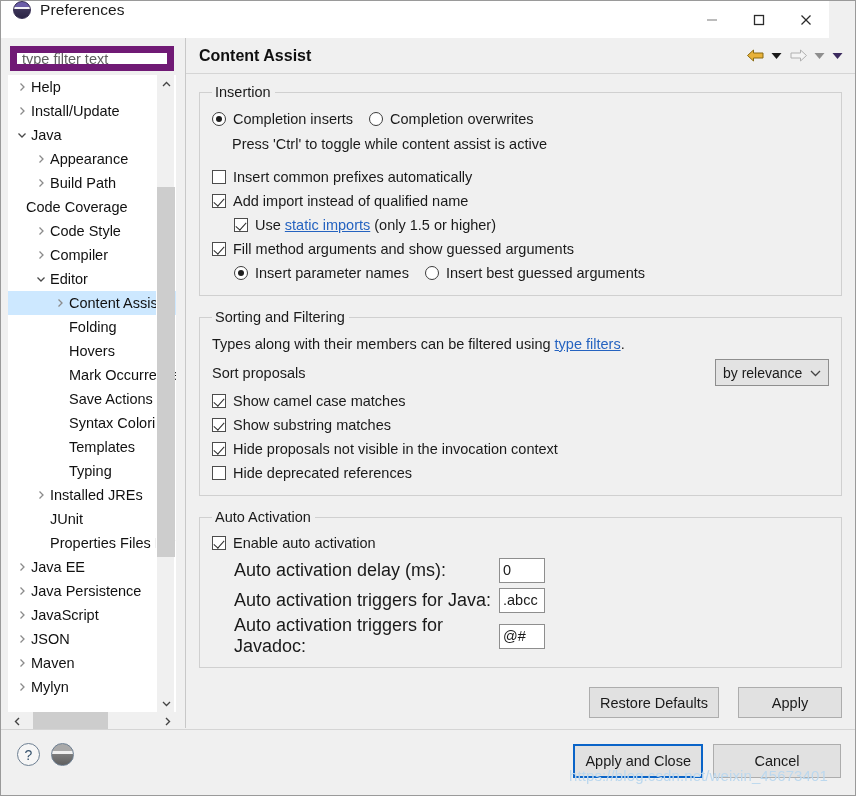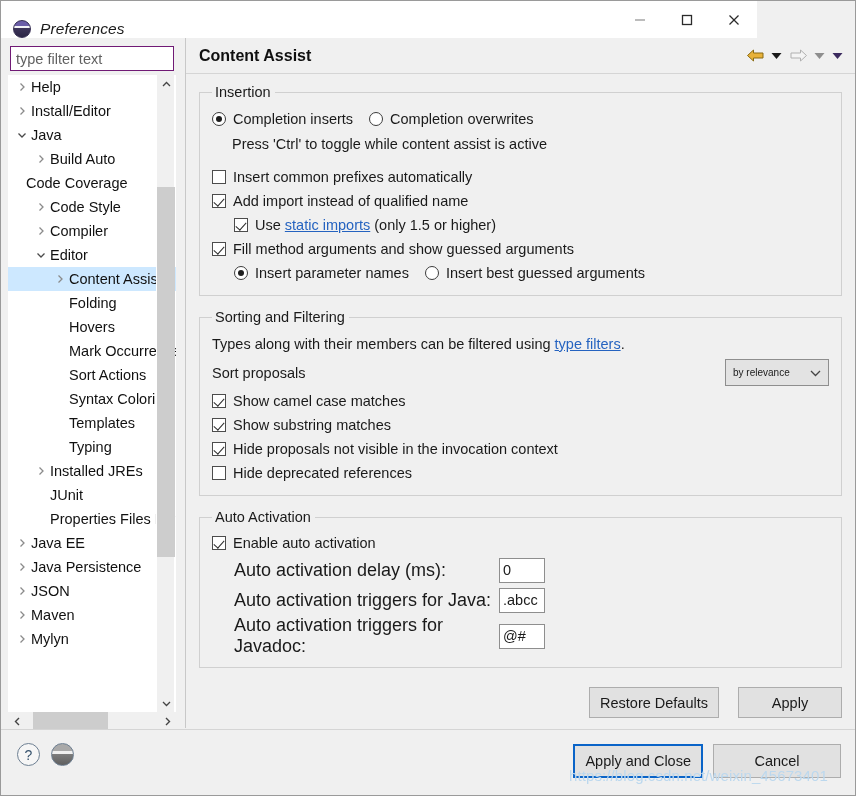--- a/index.html
+++ b/index.html
@@ -15,23 +15,23 @@
   .window {
     position: relative;
     width: 856px; height: 796px;
     background: #f0f0f0;
     border: 1px solid #9a9a9a;
   }
 
   
   .titlebar {
     position: absolute; left: 0; top: 0;
-    width: 756px; height: 37px;
+    width: 828px; height: 37px;
     background: #ffffff;
-    display: flex; align-items: flex-end; font-style: italic;
+    display: flex; align-items: flex-start;
   }
   .title-icon {
     margin-left: 12px;
     width: 18px; height: 18px;
     border-radius: 50%;
     background: linear-gradient(#6b5ea8 0%, #6b5ea8 32%, #f3f3f6 33%, #f3f3f6 44%, #3d3559 45%, #2b2545 100%);
     border: 1px solid #352d52;
     flex: 0 0 auto;
   }
   .title-text {
@@ -48,21 +48,21 @@
   }
   .win-btn svg { display: block; }
 
   
   .filter-wrap {
     position: absolute; left: 9px; top: 45px;
     width: 164px; height: 25px;
   }
   .filter-input {
     width: 100%; height: 100%;
-    border: 1px solid #701a75;
+    border: 7px solid #701a75;
     background: #ffffff;
     font-family: "Liberation Sans", sans-serif;
     font-size: 14.5px;
     color: #606060;
     padding: 0 5px;
     outline: none;
   }
   .filter-input::placeholder { color: #606060; opacity: 1; }
 
   .tree {
@@ -206,26 +206,26 @@
     width: 6px; height: 6px;
     border-radius: 50%;
     background: #1d1d1d;
   }
   .lbl { font-size: 14.5px; color: #1a1a1a; }
   .link { color: #2563c0; text-decoration: underline; }
   .gap-r { margin-right: 16px; }
 
   .sel-wrap {
     margin-left: auto;
-    width: 104px; height: 27px;
+    width: 114px; height: 27px;
     border: 1px solid #8e8e8e;
     background: #e3e3e3;
     display: flex; align-items: center;
     padding: 0 7px;
-    font-size: 10px;
+    font-size: 14px;
     color: #1a1a1a;
   }
   .sel-caret { margin-left: auto; color: #444; display:flex; }
 
   .txtin {
     width: 46px; height: 25px;
     border: 1px solid #8e8e8e;
     background: #ffffff;
     font-family: "Liberation Sans", sans-serif;
     font-size: 14.5px;
@@ -338,37 +338,45 @@
             </svg>
           </span>
           <span class="tw-label">Help</span>
         </div>
         <div class="tree-item" style="padding-left: 5px;">
           <span class="arrow">
             <svg width="10" height="10" viewBox="0 0 10 10">
               <polyline points="3.5,1.5 7,5 3.5,8.5" fill="none" stroke="#8b8b8b" stroke-width="1.3"></polyline>
             </svg>
           </span>
-          <span class="tw-label">Install/Editor</span>
+          <span class="tw-label">Install/Update</span>
         </div>
         <div class="tree-item" style="padding-left: 5px;">
           <span class="arrow">
             <svg width="10" height="10" viewBox="0 0 10 10">
               <polyline points="1.5,3.5 5,7 8.5,3.5" fill="none" stroke="#4a4a4a" stroke-width="1.3"></polyline>
             </svg>
           </span>
           <span class="tw-label">Java</span>
         </div>
         <div class="tree-item" style="padding-left: 24px;">
           <span class="arrow">
             <svg width="10" height="10" viewBox="0 0 10 10">
               <polyline points="3.5,1.5 7,5 3.5,8.5" fill="none" stroke="#8b8b8b" stroke-width="1.3"></polyline>
             </svg>
           </span>
-          <span class="tw-label">Build Auto</span>
+          <span class="tw-label">Appearance</span>
+        </div>
+        <div class="tree-item" style="padding-left: 24px;">
+          <span class="arrow">
+            <svg width="10" height="10" viewBox="0 0 10 10">
+              <polyline points="3.5,1.5 7,5 3.5,8.5" fill="none" stroke="#8b8b8b" stroke-width="1.3"></polyline>
+            </svg>
+          </span>
+          <span class="tw-label">Build Path</span>
         </div>
         <div class="tree-item" style="">
           <span class="arrow"></span>
           <span class="tw-label">Code Coverage</span>
         </div>
         <div class="tree-item" style="padding-left: 24px;">
           <span class="arrow">
             <svg width="10" height="10" viewBox="0 0 10 10">
               <polyline points="3.5,1.5 7,5 3.5,8.5" fill="none" stroke="#8b8b8b" stroke-width="1.3"></polyline>
             </svg>
@@ -406,21 +414,21 @@
         <div class="tree-item" style="padding-left: 43px;">
           <span class="arrow"></span>
           <span class="tw-label">Hovers</span>
         </div>
         <div class="tree-item" style="padding-left: 43px;">
           <span class="arrow"></span>
           <span class="tw-label">Mark Occurrences</span>
         </div>
         <div class="tree-item" style="padding-left: 43px;">
           <span class="arrow"></span>
-          <span class="tw-label">Sort Actions</span>
+          <span class="tw-label">Save Actions</span>
         </div>
         <div class="tree-item" style="padding-left: 43px;">
           <span class="arrow"></span>
           <span class="tw-label">Syntax Coloring</span>
         </div>
         <div class="tree-item" style="padding-left: 43px;">
           <span class="arrow"></span>
           <span class="tw-label">Templates</span>
         </div>
         <div class="tree-item" style="padding-left: 43px;">
@@ -451,20 +459,28 @@
           </span>
           <span class="tw-label">Java EE</span>
         </div>
         <div class="tree-item" style="padding-left: 5px;">
           <span class="arrow">
             <svg width="10" height="10" viewBox="0 0 10 10">
               <polyline points="3.5,1.5 7,5 3.5,8.5" fill="none" stroke="#8b8b8b" stroke-width="1.3"></polyline>
             </svg>
           </span>
           <span class="tw-label">Java Persistence</span>
+        </div>
+        <div class="tree-item" style="padding-left: 5px;">
+          <span class="arrow">
+            <svg width="10" height="10" viewBox="0 0 10 10">
+              <polyline points="3.5,1.5 7,5 3.5,8.5" fill="none" stroke="#8b8b8b" stroke-width="1.3"></polyline>
+            </svg>
+          </span>
+          <span class="tw-label">JavaScript</span>
         </div>
         <div class="tree-item" style="padding-left: 5px;">
           <span class="arrow">
             <svg width="10" height="10" viewBox="0 0 10 10">
               <polyline points="3.5,1.5 7,5 3.5,8.5" fill="none" stroke="#8b8b8b" stroke-width="1.3"></polyline>
             </svg>
           </span>
           <span class="tw-label">JSON</span>
         </div>
         <div class="tree-item" style="padding-left: 5px;">

